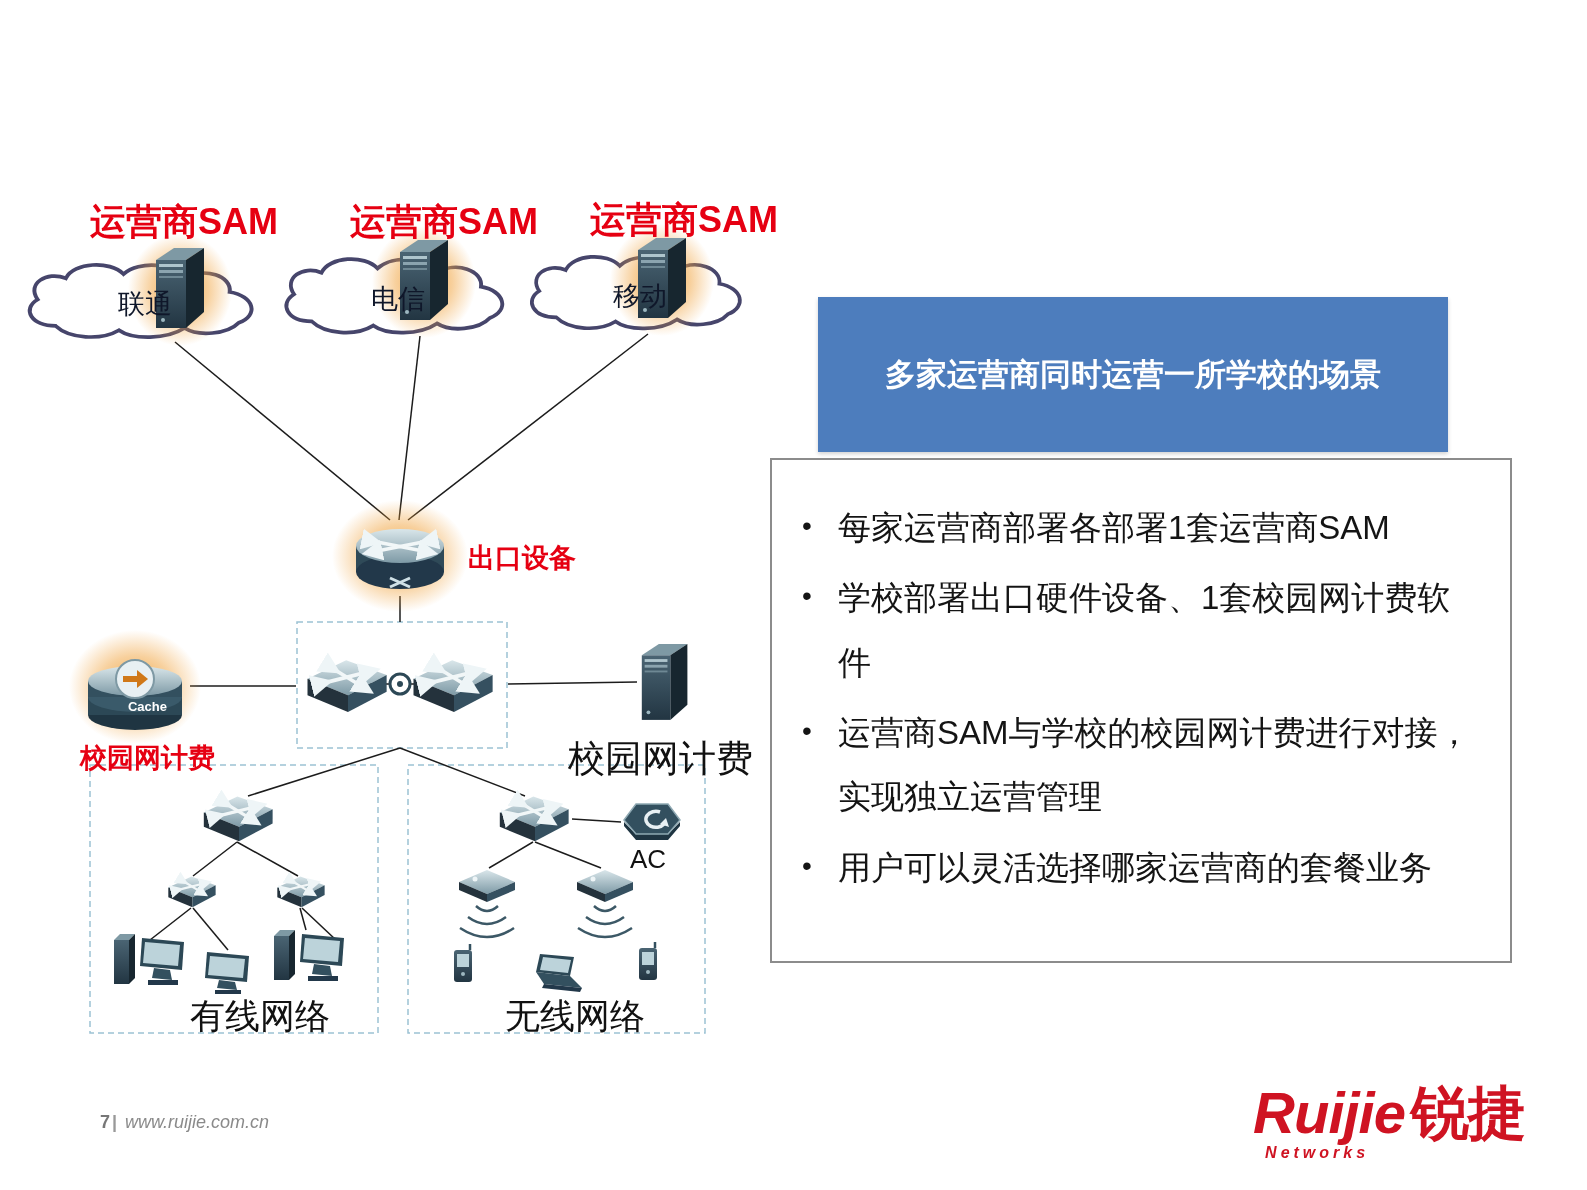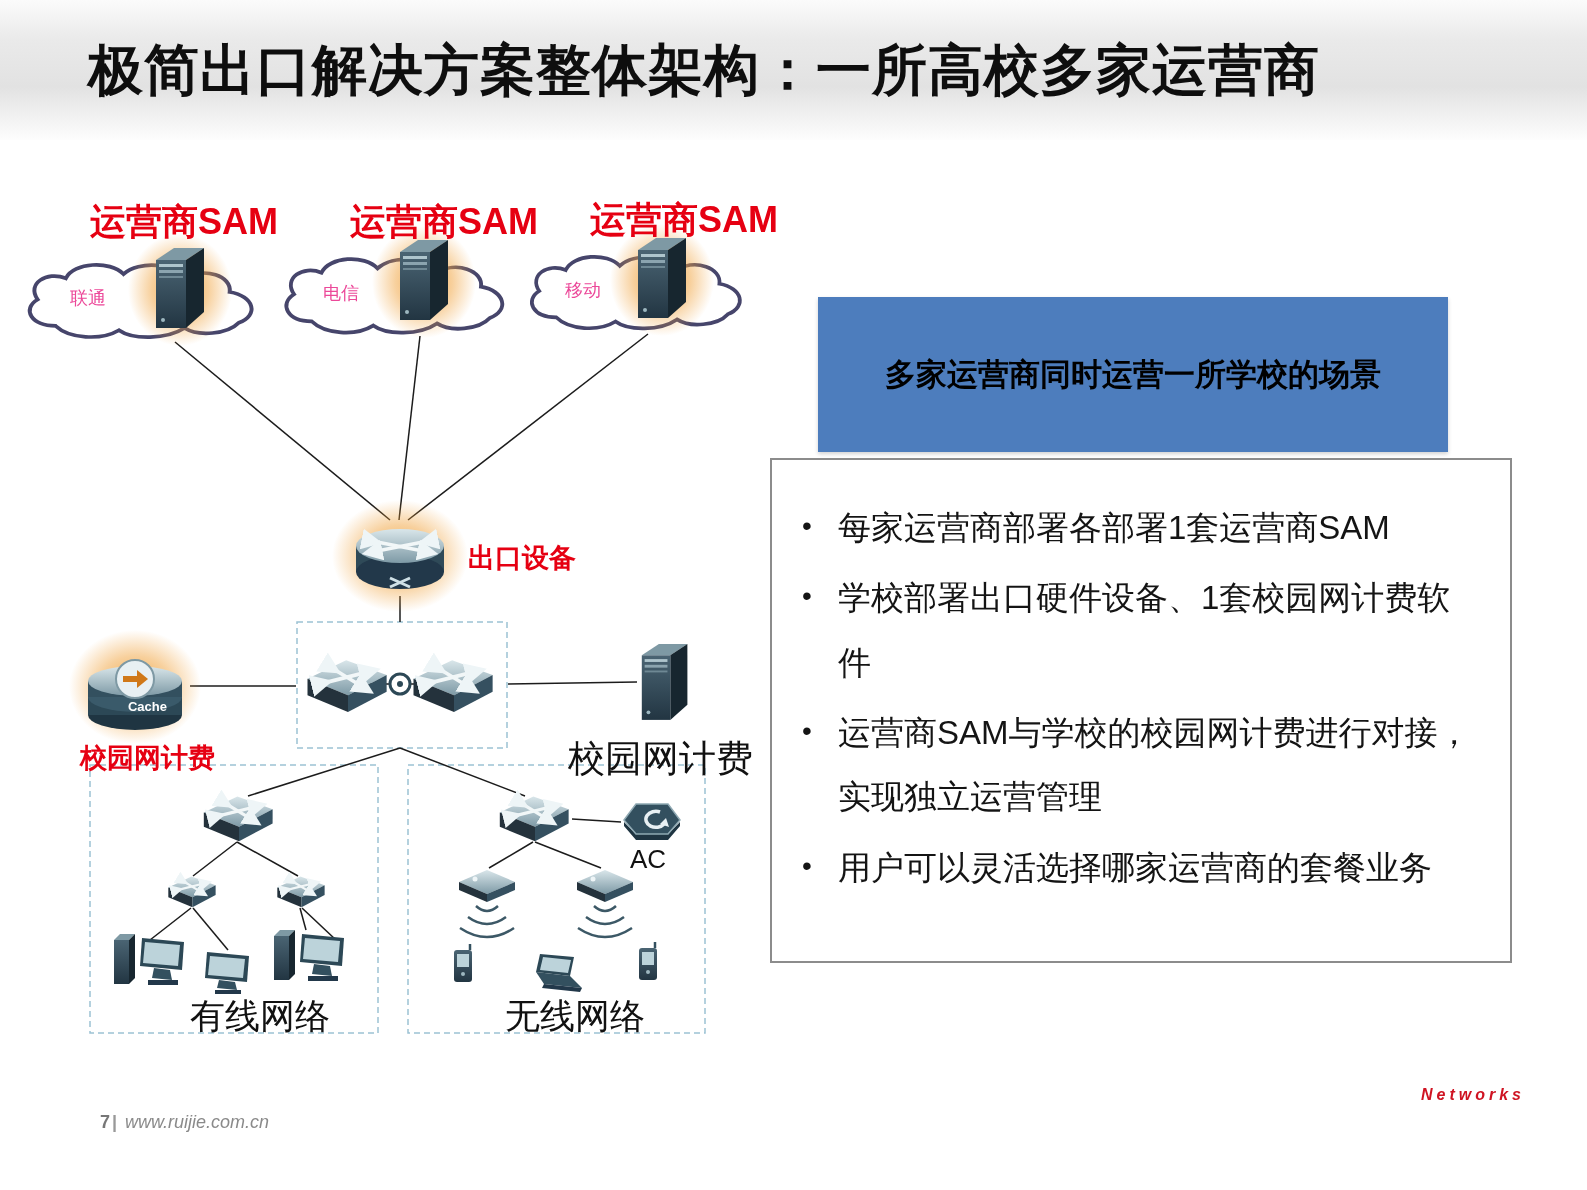--- a/index.html
+++ b/index.html
@@ -13,30 +13,30 @@
   .title { position:absolute; left:88px; top:34px; font-size:55px; font-weight:bold;
     color:#0e0e0e; letter-spacing:1px; white-space:nowrap; }
 
   
   .diagram { position:absolute; left:0; top:150px; width:770px; height:910px; }
   .diagram svg { position:absolute; left:0; top:0; }
   .zone { fill:none; stroke:#9cc2d4; stroke-width:1.5; stroke-dasharray:6 4; }
 
   .lbl { position:absolute; white-space:nowrap; }
   .sam { font-size:36px; font-weight:bold; color:var(--accent-red,#e60012); }
-  .cloudlbl { font-size:18px; color:#ec4899; }
+  .cloudlbl { font-size:27px; color:#0f172a;margin-left:48px; }
   .devlbl { font-size:27px; font-weight:bold; color:var(--accent-red,#e60012); }
   .cache-text { font-size:13px; font-weight:bold; color:#fff; width:64px; text-align:right; white-space:nowrap; }
   .billing { font-size:37px; color:#111; width:180px; text-align:center; }
   .aclbl { font-size:26px; color:#111; }
   .netlbl { font-size:35px; color:#111; width:220px; text-align:center; }
 
   
   .panel-banner { position:absolute; left:818px; top:297px; width:630px; height:155px;
-    background:var(--panel-blue,#4d7dbd); color:#000000; font-size:31px; font-weight:bold;
+    background:var(--panel-blue,#4d7dbd); color:#ffffff; font-size:31px; font-weight:bold;
     display:flex; align-items:center; justify-content:center; text-align:center;
     box-shadow:0 2px 4px rgba(0,0,0,.18); }
   .panel-box { position:absolute; left:770px; top:458px; width:742px; height:505px;
     background:#fff; border:2px solid #8c8c8c; padding:36px 38px 0 30px; }
   .bullets { list-style:none; }
   .bullets li { display:flex; font-size:33px; color:#141414; line-height:1.95; margin-bottom:6px; }
   .bullets .marker { flex:0 0 36px; width:36px; font-size:28px; padding-top:3px; }
   .bullets .txt { flex:1; }
 
   
@@ -47,23 +47,20 @@
   .logo { position:absolute; right:62px; top:1084px; color:var(--logo-red,#cf1322); text-align:left; }
   .logo-main { font-size:58px; font-weight:bold; font-style:italic; letter-spacing:-1px; line-height:1; white-space:nowrap; }
   .logo-cn { font-style:normal; margin-left:6px; }
   .logo-sub { font-size:16px; font-weight:bold; font-style:italic; letter-spacing:4px; margin:2px 0 0 12px; }
 </style>
 </head>
 <body>
 
 <div class="slide">
 
-  <div class="titlebar">
-    <h1 class="title">极简出口解决方案整体架构：一所高校多家运营商</h1>
-  </div>
 
   <div class="diagram">
     <svg width="770" height="910" viewBox="0 0 770 910">
       <defs>
         <linearGradient id="gTop" x1="0" y1="0" x2="0" y2="1">
           <stop offset="0" stop-color="#d9e6ea"></stop>
             <stop offset="1" stop-color="#7e9aa6"></stop>
         </linearGradient>
         <linearGradient id="gFace" x1="0" y1="0" x2="0" y2="1">
           <stop offset="0" stop-color="#4a6473"></stop>
@@ -283,16 +280,19 @@
         <span class="txt">用户可以灵活选择哪家运营商的套餐业务</span>
       </li>
     </ul>
   </div>
 
   <div class="footer-left">
     <span class="pg">7</span><span class="sep">|</span><span class="url">www.ruijie.com.cn</span>
   </div>
 
   <div class="logo">
+    <div class="logo-main">
+      <span>Ruijie</span><span class="logo-cn">锐捷</span>
+    </div>
     <div class="logo-sub">Networks</div>
   </div>
 
 </div>
 
 </body></html>

